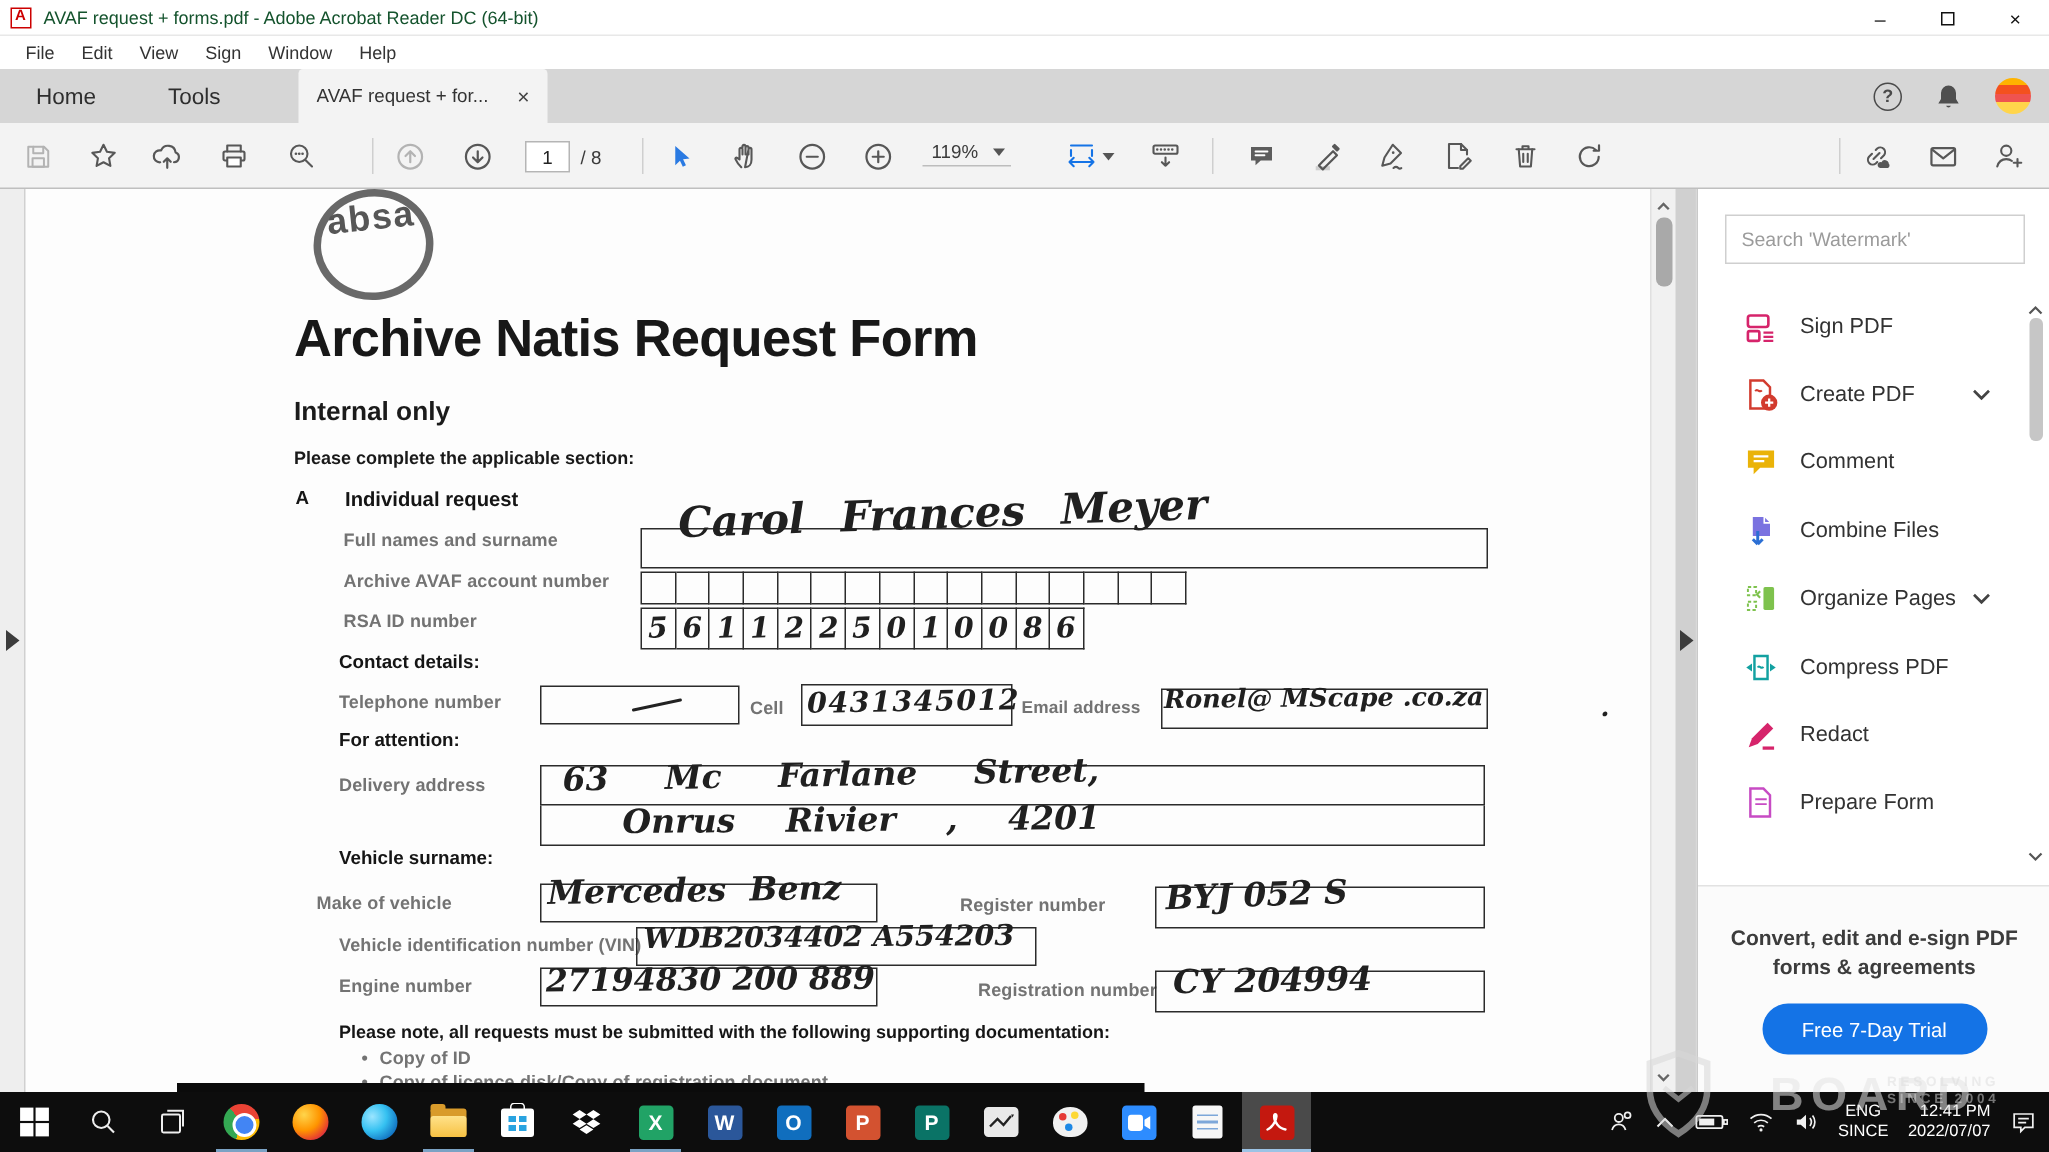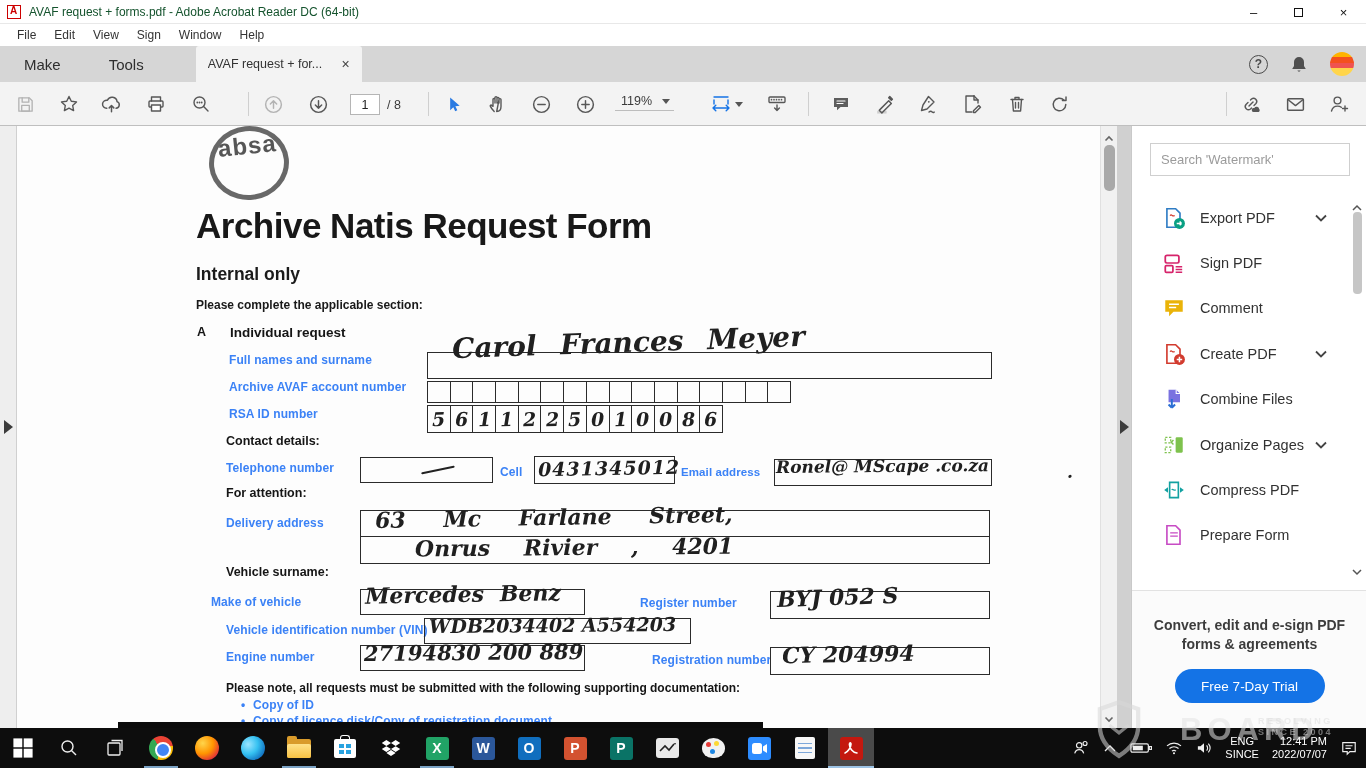--- a/index.html
+++ b/index.html
@@ -50,21 +50,21 @@
   .page { position:absolute; left:17px; top:0; width:1083px; height:602px; background:#fdfdfd; }
 
   
   .vscroll { position:absolute; left:1100px; top:0; width:17px; height:602px; background:#f1f1f1; border-left:1px solid #e0e0e0; }
   .scroll-arrow { position:absolute; left:3px; width:10px; height:10px; }
   .scroll-arrow svg { stroke:#666; fill:none; stroke-width:1.6; }
   .vthumb { position:absolute; left:3px; width:11px; background:#a9a9a9; border-radius:5px; }
 
   
   .page * { position:absolute; }
-  .p-label { font-size:12px; font-weight:600; color:#3b82f6; letter-spacing:.1px; white-space:nowrap;text-align:center; }
+  .p-label { font-size:12px; font-weight:600; color:#737373; letter-spacing:.1px; white-space:nowrap;text-align:center; }
   .p-bold  { font-size:12.5px; font-weight:700; color:#151515; white-space:nowrap; }
   .absa-logo { left:192px; top:0px; width:80px; height:74px; border:5px solid #4f4f4f; border-radius:50%; display:flex; justify-content:center; transform:rotate(-6deg); opacity:.85; }
   .absa-logo span { position:static; font-size:24px; font-weight:700; color:#3a3a3a; letter-spacing:1px; margin-top:1px; }
   .doc-title { left:179px; top:80px; font-size:35px; font-weight:600; color:#181818; letter-spacing:-.5px; white-space:nowrap; }
   .doc-sub { left:179px; top:138px; font-size:17.5px; font-weight:600; color:#1b1b1b; }
   .doc-instr { left:179px; top:172px; font-size:12px; font-weight:700; color:#191919; }
   .fbox { border:1.6px solid #2b2b2b; background:transparent; }
   .grid { display:flex; position:absolute; }
   .grid .cell { position:static; flex:1; height:100%; border:1.2px solid #2b2b2b; border-left:none; display:flex; align-items:center; justify-content:center; }
   .grid .cell:first-child { border-left:1.2px solid #2b2b2b; }
@@ -137,21 +137,21 @@
   <div class="menubar">
     <span class="menu-item">File</span>
     <span class="menu-item">Edit</span>
     <span class="menu-item">View</span>
     <span class="menu-item">Sign</span>
     <span class="menu-item">Window</span>
     <span class="menu-item">Help</span>
   </div>
 
   <div class="tabbar">
-    <div class="tab-plain">Make</div>
+    <div class="tab-plain">Home</div>
     <div class="tab-plain">Tools</div>
     <div class="tab-doc">
       <span class="tab-doc-label">AVAF request + for...</span>
       <span class="tab-close">×</span>
     </div>
     <div class="tabbar-right">
       <div class="help-circ">?</div>
       <svg width="18" height="19" viewBox="0 0 18 19">
           <path d="M9 2a5 5 0 0 1 5 5v4l1.8 3H2.2L4 11V7a5 5 0 0 1 5-5z" fill="#4f4f4f"></path>
           <path d="M7.4 15.5a1.7 1.7 0 0 0 3.2 0z" fill="#4f4f4f"></path>
@@ -461,59 +461,47 @@
           </svg></div>
     </div>
   </div>
 
   <div class="panel">
     <input class="search-box" placeholder="Search 'Watermark'" style="">
 
     <div class="tool-list">
       <div class="tool-row">
         <svg class="ticon" viewBox="0 0 22 22">
-            <path d="M4.5 2.5h8l4 4v13h-12z" fill="none" stroke="#2f7cc4" stroke-width="1.5"></path>
-            <path d="M7.5 9c1.2-2.4 2.4 1.6 4-.5" stroke="#d23b2e" stroke-width="1.2" fill="none"></path>
-            <circle cx="16" cy="16" r="5" fill="#0aa083"></circle>
-            <path d="M13.5 16h4.4m0 0-1.7-1.7m1.7 1.7-1.7 1.7" stroke="#fff" stroke-width="1.3" fill="none"></path>
-          </svg>
-        <span class="tlabel">Export PDF</span>
-        <svg class="chev" viewBox="0 0 12 8">
-            <path d="M1 1.5 6 6.5 11 1.5"></path>
-          </svg>
-      </div>
-      <div class="tool-row">
-        <svg class="ticon" viewBox="0 0 22 22">
             <rect x="3" y="4" width="12.5" height="7" rx="1.5" fill="none" stroke="#d6246b" stroke-width="1.6"></rect>
             <rect x="3" y="13.5" width="7" height="6" rx="1" fill="none" stroke="#d6246b" stroke-width="1.6"></rect>
             <path d="M12.5 14.5h6m-6 2.5h6m-6 2.5h6" stroke="#d6246b" stroke-width="1.4"></path>
           </svg>
         <span class="tlabel">Sign PDF</span>
-      </div>
-      <div class="tool-row">
-        <svg class="ticon" viewBox="0 0 22 22">
-            <path d="M3 4h16v10.5h-8.5L6.5 18.5v-4H3z" fill="#eab308"></path>
-            <path d="M6.5 7.5h9M6.5 10.5h6.5" stroke="#fff" stroke-width="1.4"></path>
-          </svg>
-        <span class="tlabel">Comment</span>
       </div>
       <div class="tool-row">
         <svg class="ticon" viewBox="0 0 22 22">
             <path d="M4.5 2.5h8l4 4v13h-12z" fill="none" stroke="#d23b2e" stroke-width="1.5"></path>
             <path d="M7.5 9c1.2-2.4 2.4 1.6 4-.5" stroke="#d23b2e" stroke-width="1.2" fill="none"></path>
             <circle cx="16" cy="16" r="5" fill="#d23b2e"></circle>
             <path d="M16 13.5v5M13.5 16h5" stroke="#fff" stroke-width="1.4"></path>
           </svg>
         <span class="tlabel">Create PDF</span>
         <svg class="chev" viewBox="0 0 12 8">
             <path d="M1 1.5 6 6.5 11 1.5"></path>
           </svg>
       </div>
       <div class="tool-row">
         <svg class="ticon" viewBox="0 0 22 22">
+            <path d="M3 4h16v10.5h-8.5L6.5 18.5v-4H3z" fill="#eab308"></path>
+            <path d="M6.5 7.5h9M6.5 10.5h6.5" stroke="#fff" stroke-width="1.4"></path>
+          </svg>
+        <span class="tlabel">Comment</span>
+      </div>
+      <div class="tool-row">
+        <svg class="ticon" viewBox="0 0 22 22">
             <path d="M6 2.5h7l3.5 3.5v8H6z" fill="#7a72e0"></path>
             <path d="M13 2.5V6h3.5" fill="none" stroke="#fff" stroke-width="1"></path>
             <path d="M9 11v8m0 0-3-3m3 3 3-3" stroke="#2b6fd4" stroke-width="1.8" fill="none"></path>
           </svg>
         <span class="tlabel">Combine Files</span>
       </div>
       <div class="tool-row">
         <svg class="ticon" viewBox="0 0 22 22">
             <rect x="12.5" y="4" width="6.5" height="14" rx="1" fill="#7ec24d"></rect>
             <rect x="3" y="4" width="5" height="5" fill="none" stroke="#7ec24d" stroke-width="1.2" stroke-dasharray="2 1.4"></rect>
@@ -526,20 +514,27 @@
           </svg>
       </div>
       <div class="tool-row">
         <svg class="ticon" viewBox="0 0 22 22">
             <path d="M7 4h8v14H7z" fill="none" stroke="#12a1a1" stroke-width="1.5"></path>
             <path d="M9 11c1-2 2 1.6 3.5-.4" stroke="#12a1a1" stroke-width="1.2" fill="none"></path>
             <path d="M2 11l3.5-2.5v5z" fill="#12a1a1"></path>
             <path d="M20 11l-3.5-2.5v5z" fill="#12a1a1"></path>
           </svg>
         <span class="tlabel">Compress PDF</span>
+      </div>
+      <div class="tool-row">
+        <svg class="ticon" viewBox="0 0 22 22">
+            <path d="M3.5 18.5l2-5.5L15 3.5 18.5 7 9 16.5l-5.5 2z" fill="#d6246b"></path>
+            <path d="M12 19h7" stroke="#d6246b" stroke-width="2"></path>
+          </svg>
+        <span class="tlabel">Redact</span>
       </div>
       <div class="tool-row">
         <svg class="ticon" viewBox="0 0 22 22">
             <path d="M4.5 2.5h8l4 4v13h-12z" fill="none" stroke="#c74bc4" stroke-width="1.5"></path>
             <path d="M7.5 9h7m-7 3h7" stroke="#c74bc4" stroke-width="1.2"></path>
           </svg>
         <span class="tlabel">Prepare Form</span>
       </div>
     </div>
 

